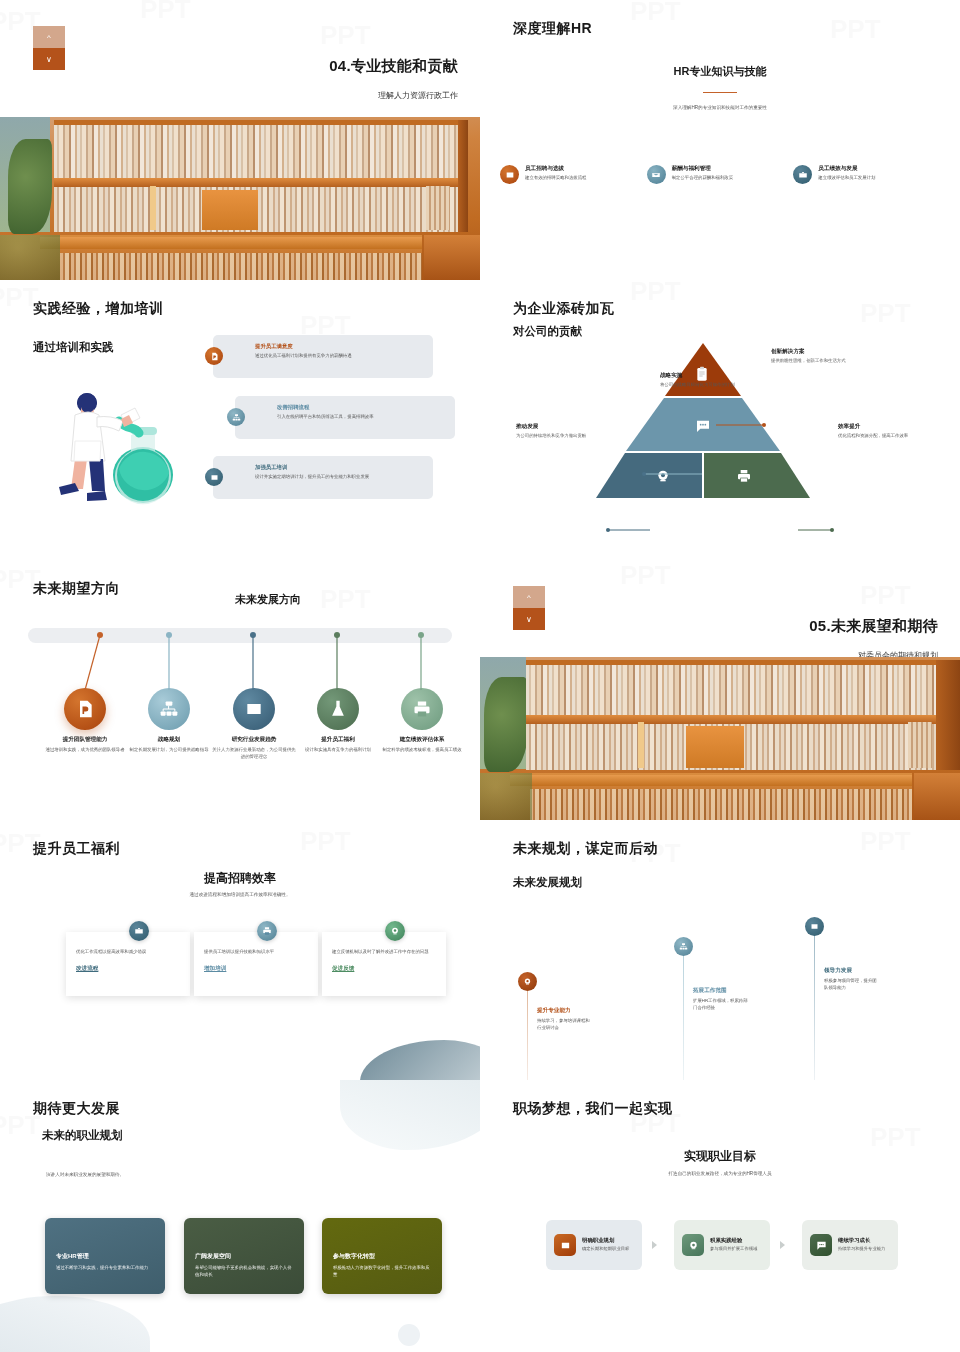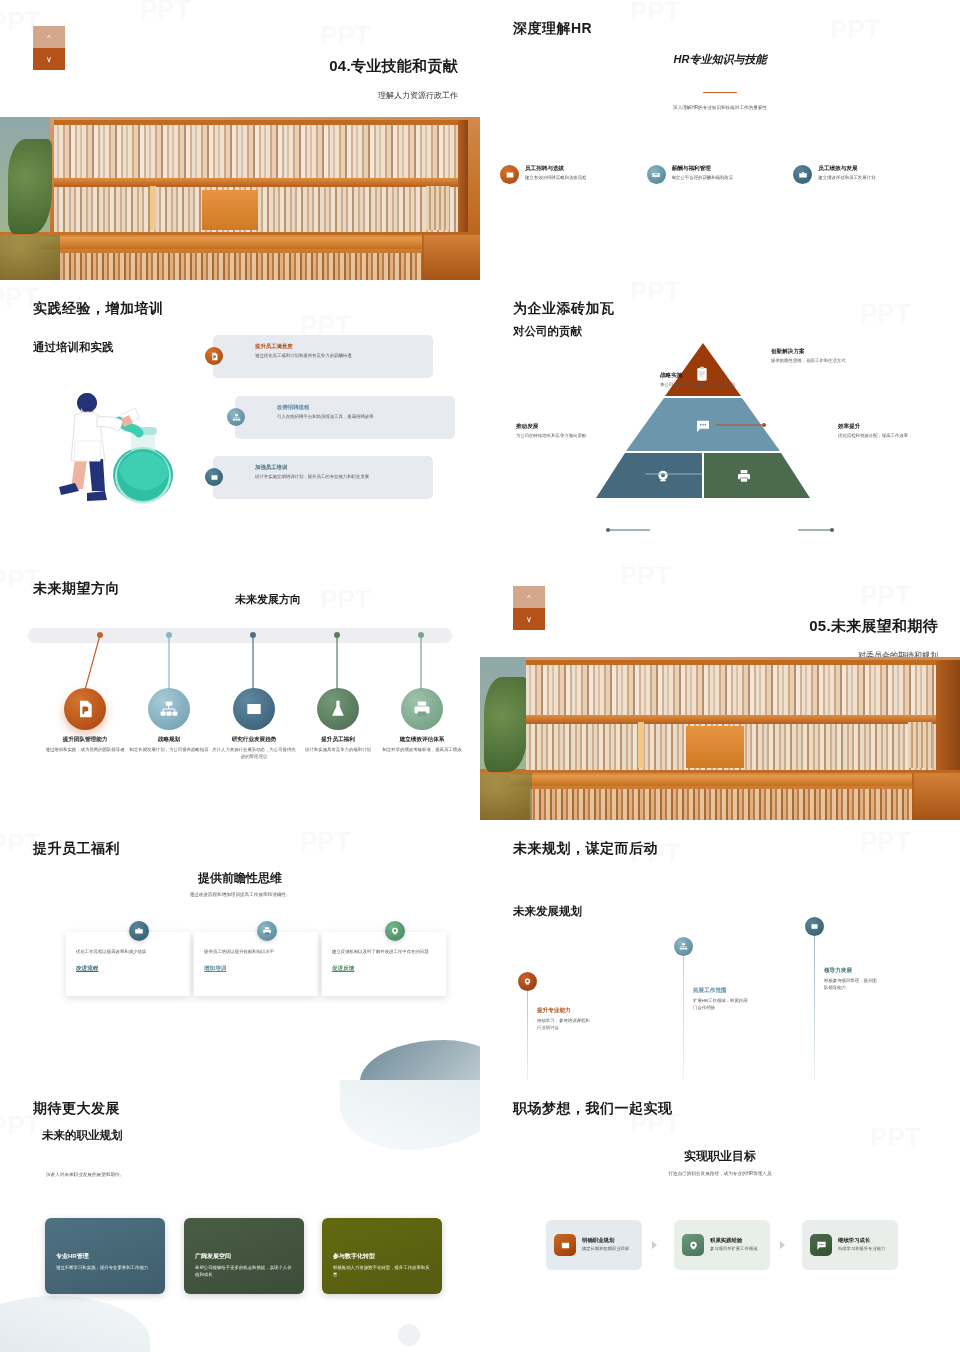--- a/index.html
+++ b/index.html
@@ -133,21 +133,21 @@
       <div style="position:absolute;right:0;top:118px;width:56px;bottom:0;background:linear-gradient(180deg,#d38038,#a75316);"></div>
     </div>
   </div>
 
   <div class="slide">
     <div class="wm">
       <span style="left:150px;top:-4px;">PPT</span>
         <span style="left:350px;top:14px;">PPT</span>
     </div>
     <div class="h1">深度理解HR</div>
-    <div class="h2c" style="top:52px;font-style:italic;">HR专业知识与技能</div>
+    <div class="h2c" style="top:64px;">HR专业知识与技能</div>
     <div class="rule" style="top:92px;"></div>
     <div class="lead" style="top:105px;">深入理解HR的专业知识和技能对工作的重要性</div>
 
     <div class="iconrow">
       <div class="cell">
         <div class="ic" style="background:radial-gradient(circle at 35% 30%,#d4752e,#a8420c);">
           <svg viewBox="0 0 24 24">
               <path d="M3 5h18v14H3z" fill="none"></path>
               <path d="M4 6h16v12H4V6zm2 9l3-4 2 2.5L14 9l4 6H6z"></path>
             </svg>
@@ -424,21 +424,21 @@
       <div style="position:absolute;right:0;top:116px;width:46px;bottom:0;background:linear-gradient(180deg,#d38038,#a75316);"></div>
     </div>
   </div>
 
   <div class="slide">
     <div class="wm">
         <span style="left:-10px;top:8px;">PPT</span>
         <span style="left:300px;top:6px;">PPT</span>
       </div>
     <div class="h1">提升员工福利</div>
-    <div class="h2c" style="top:50px;font-size:12px;">提供前瞻性思维</div>
+    <div class="h2c" style="top:50px;font-size:12px;">提高招聘效率</div>
     <div class="lead" style="top:72px;">通过改进流程和增加培训提高工作效率和准确性。</div>
 
     <div class="qcard" style="left:66px;top:112px;">
       <div class="qd">优化工作流程以提高效率和减少错误</div>
       <div class="ql" style="color:#3f6b7d;">改进流程</div>
     </div>
     <div class="qbadge" style="left:129px;top:101px;background:radial-gradient(circle at 35% 30%,#5a8599,#2f5a6c);">
       <svg viewBox="0 0 24 24">
           <path d="M10 5h4v2h-4zM3 8h18v10H3z"></path>
         </svg>
@@ -470,21 +470,21 @@
 
     <div class="blob" style="right:-20px;bottom:-30px;width:140px;height:70px;background:linear-gradient(135deg,#5e7d8c,#cfd9de);border-radius:60% 40% 0 0;opacity:.9;"></div>
   </div>
 
   <div class="slide">
     <div class="wm">
         <span style="left:150px;top:18px;">PPT</span>
         <span style="left:380px;top:6px;">PPT</span>
       </div>
     <div class="h1">未来规划，谋定而后动</div>
-    <div class="h2" style="top:55px;margin-top:29px;">未来发展规划</div>
+    <div class="h2" style="top:55px;">未来发展规划</div>
 
     <div class="vline" style="left:47px;top:170px;height:90px;background:linear-gradient(180deg,#e0b79a,#f6ece6);"></div>
     <div class="vdot" style="left:38px;top:152px;background:radial-gradient(circle at 35% 30%,#c4622a,#8c3708);">
       <svg viewBox="0 0 24 24">
           <circle cx="12" cy="11" r="7" fill="#fff"></circle>
           <circle cx="12" cy="11" r="3" fill="#a8480f"></circle>
           <rect x="8" y="18" width="8" height="2" fill="#fff"></rect>
         </svg>
       </div>
     <div class="vt" style="left:57px;top:187px;color:#b4521a;">提升专业能力</div>

